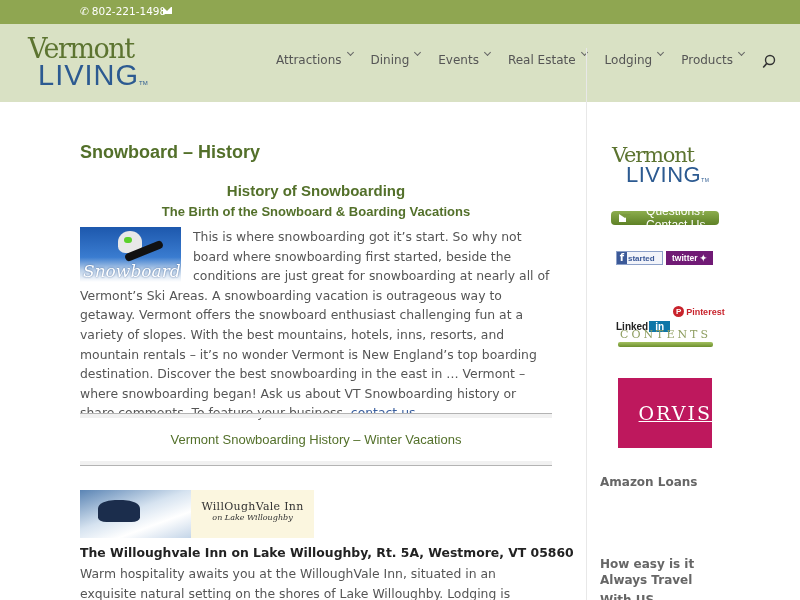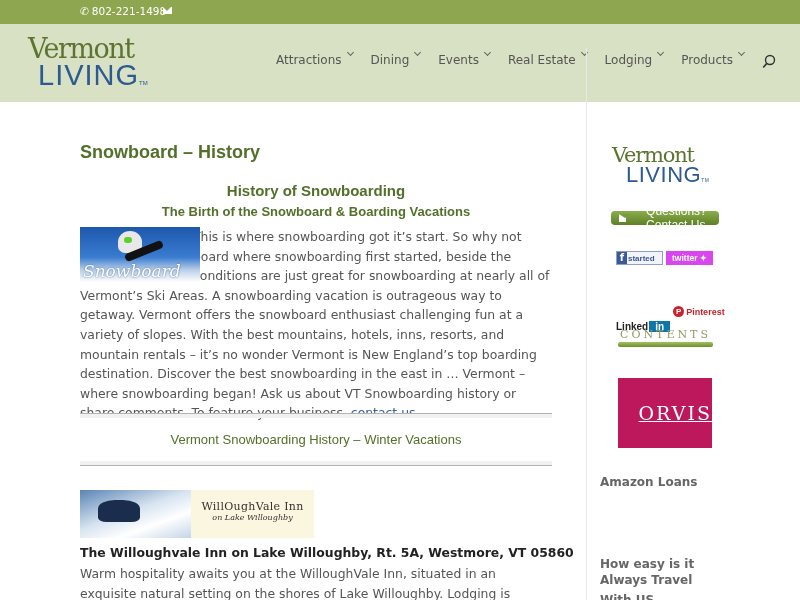--- a/index.html
+++ b/index.html
@@ -19,21 +19,21 @@
   .logo .l { font-family: "Liberation Sans", sans-serif; color: #2c5a91; font-size: 29px; letter-spacing: 1px; line-height: 26px; padding-left: 10px; }
   .logo .tm { font-size: 6px; color: #2c5a91; letter-spacing: 0; }
   .nav { position: absolute; left: 276px; top: 29px; display: flex; font-size: 12px; color: #555; }
   .nav .item { margin-right: 18px; display: flex; align-items: flex-start; gap: 6px; cursor: pointer; }
   .nav .chev { width: 5px; height: 5px; border-right: 1.3px solid #666; border-bottom: 1.3px solid #666; transform: rotate(45deg); margin-top: -3px; }
   .search-icon { position: absolute; left: 762px; top: 30px; width: 14px; height: 16px; cursor: pointer; }
   .vdivider { position: absolute; left: 586px; top: 48px; width: 1px; height: 552px; background: #e8e8e8; }
   .page-title { position: absolute; left: 80px; top: 142px; font-family: "Liberation Sans", sans-serif; font-size: 18px; color: #53702a; }
   .h2 { position: absolute; left: 80px; width: 472px; top: 182px; text-align: center; font-family: "Liberation Sans", sans-serif; font-size: 15px; color: #53702a; }
   .h3 { position: absolute; left: 80px; width: 472px; top: 204px; text-align: center; font-family: "Liberation Sans", sans-serif; font-size: 13px; color: #53702a; }
-  .snow-img { position: absolute; left: 80px; top: 227px; width: 120px; height: 55px; background: linear-gradient(180deg, #1d58ad 0%, #3a7cd0 55%, #b9cfe8 78%, #ffffff 100%); overflow: hidden; }
+  .snow-img { position: absolute; left: 80px; top: 227px; width: 101px; height: 55px; background: linear-gradient(180deg, #1d58ad 0%, #3a7cd0 55%, #b9cfe8 78%, #ffffff 100%); overflow: hidden; }
   .snow-img .rider { position: absolute; left: 38px; top: 4px; width: 24px; height: 22px; background: #e8e8e8; border-radius: 50% 50% 30% 30%; }
   .snow-img .rider::after { content: ""; position: absolute; left: 6px; top: 6px; width: 8px; height: 6px; background: #5bd12b; border-radius: 3px; }
   .snow-img .board { position: absolute; left: 44px; top: 20px; width: 40px; height: 8px; background: #111; border-radius: 4px; transform: rotate(-22deg); }
   .snow-img .txt { position: absolute; left: 3px; bottom: 1px; font-family: "DejaVu Serif", serif; font-style: italic; color: #fff; font-size: 17px; text-shadow: 0 0 2px #3a5f94; }
   .para { position: absolute; left: 80px; top: 227px; width: 472px; font-size: 12.4px; line-height: 19.6px; color: #555; }
   .para .float { float: left; width: 113px; height: 58px; }
   .para a { color: #3a5f9e; text-decoration: none; cursor: pointer; }
 
   .hr { position: absolute; left: 80px; width: 472px; height: 5px; border-top: 1px solid #b3b3b3; background: #f1f1f1; }
   .hr.bottom { border-top: none; border-bottom: 1px solid #b3b3b3; }
@@ -51,21 +51,21 @@
   .side-logo .v { font-family: "DejaVu Serif", serif; color: #5c7430; font-size: 21px; letter-spacing: -1.2px; line-height: 20px; }
   .side-logo .l { font-family: "Liberation Sans", sans-serif; color: #2c5a91; font-size: 22px; letter-spacing: 0.5px; line-height: 20px; padding-left: 14px; }
   .side-logo .tm { font-size: 5px; }
   .contact-btn { position: absolute; left: 611px; top: 211px; width: 108px; height: 14px; background: linear-gradient(#8cad4d, #5e8126); border-radius: 4px; color: #fff; font-family: "Liberation Sans", sans-serif; font-size: 12px; display: flex; align-items: center; padding-left: 8px; gap: 20px; cursor: pointer; }
   .contact-btn .env { width: 12px; height: 8px; background: #fff; position: relative; }
   .contact-btn .env::after { content: ""; position: absolute; left: 0; top: 0; border-left: 6px solid transparent; border-right: 6px solid transparent; border-top: 4px solid #7a9a3e; }
   .social1 { position: absolute; left: 616px; top: 251px; display: flex; gap: 3px; }
   .fb { width: 47px; height: 14px; border: 1px solid #8ca0c8; background: #f2f4fa; display: flex; align-items: center; cursor: pointer; }
   .fb .f { width: 10px; height: 12px; background: #3b5998; color: #fff; font-weight: bold; font-size: 10px; text-align: center; line-height: 12px; margin-right: 1px; }
   .fb .t { font-size: 8px; color: #3b5998; font-weight: bold; font-family: "Liberation Sans", sans-serif; }
-  .tw { width: 47px; height: 14px; background: #d946ef; color: #fff; font-weight: bold; font-size: 8.5px; font-family: "Liberation Sans", sans-serif; display: flex; align-items: center; justify-content: center; cursor: pointer; }
+  .tw { width: 47px; height: 14px; background: #701a75; color: #fff; font-weight: bold; font-size: 8.5px; font-family: "Liberation Sans", sans-serif; display: flex; align-items: center; justify-content: center; cursor: pointer; }
   .social2 { position: absolute; left: 616px; top: 291px; display: flex; gap: 3px; align-items: center; }
   .li { font-family: "Liberation Sans", sans-serif; font-weight: bold; font-size: 10px; color: #222; display: flex; align-items: center; cursor: pointer; margin-top: 30px; }
   .li .in { background: #0e76a8; color: #fff; padding: 0 6px; margin-left: 1px; font-size: 10px; }
   .pin { font-family: "Liberation Sans", sans-serif; font-weight: bold; font-size: 9px; color: #c8232c; display: flex; align-items: center; gap: 2px; cursor: pointer; }
   .pin .p { width: 11px; height: 11px; border-radius: 50%; background: #c8232c; color: #fff; font-size: 8px; text-align: center; line-height: 11px; }
   .contents-banner { position: absolute; left: 618px; top: 328px; width: 95px; height: 21px; cursor: pointer; }
   .contents-banner .t { font-family: "DejaVu Serif", serif; font-size: 11px; color: #8f9e61; letter-spacing: 3px; text-align: center; }
   .contents-banner .bar { height: 5px; background: linear-gradient(#a3c160, #6d8f2d); border-radius: 2px; margin-top: 1px; }
   .orvis { position: absolute; left: 618px; top: 378px; width: 94px; height: 70px; background: #be185d; color: #fff; font-family: "DejaVu Serif", serif; font-size: 19px; letter-spacing: 2px; display: flex; align-items: center; justify-content: flex-end; cursor: pointer; text-decoration: underline; }
   .side-link { position: absolute; width: 130px; left: 600px; font-size: 12px; font-weight: bold; color: #666; line-height: 19.6px; cursor: pointer; }

